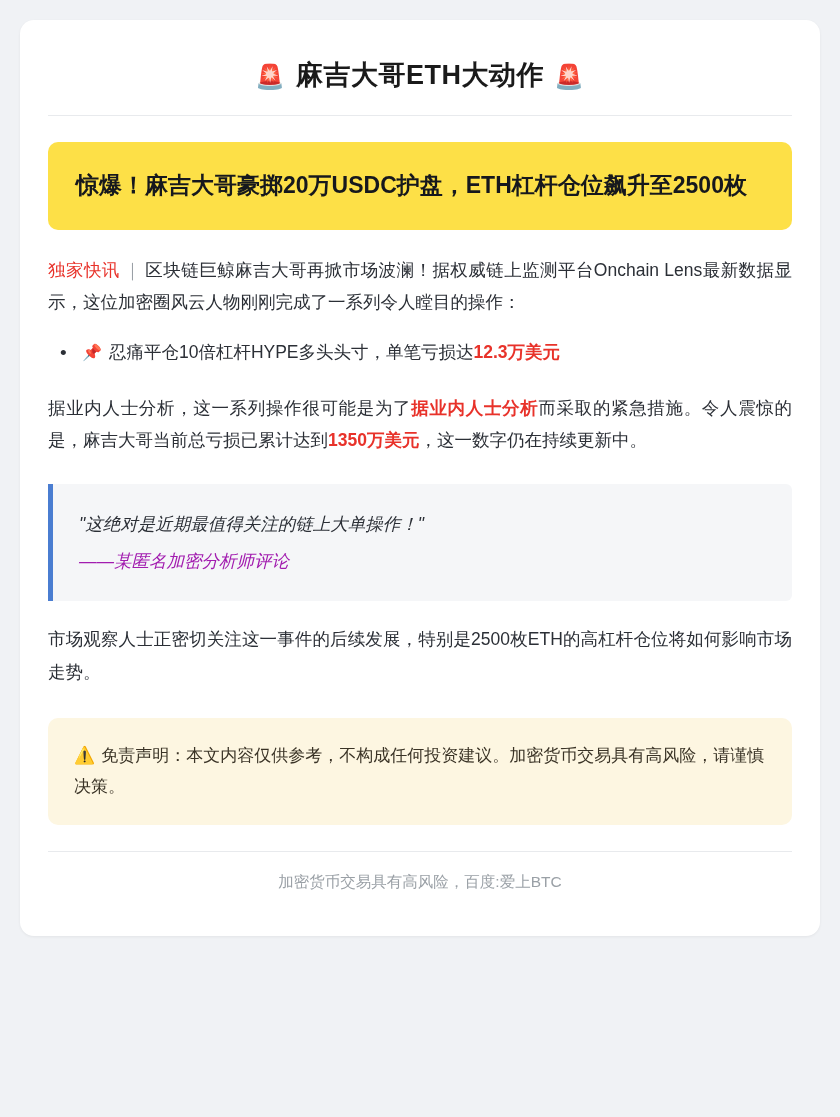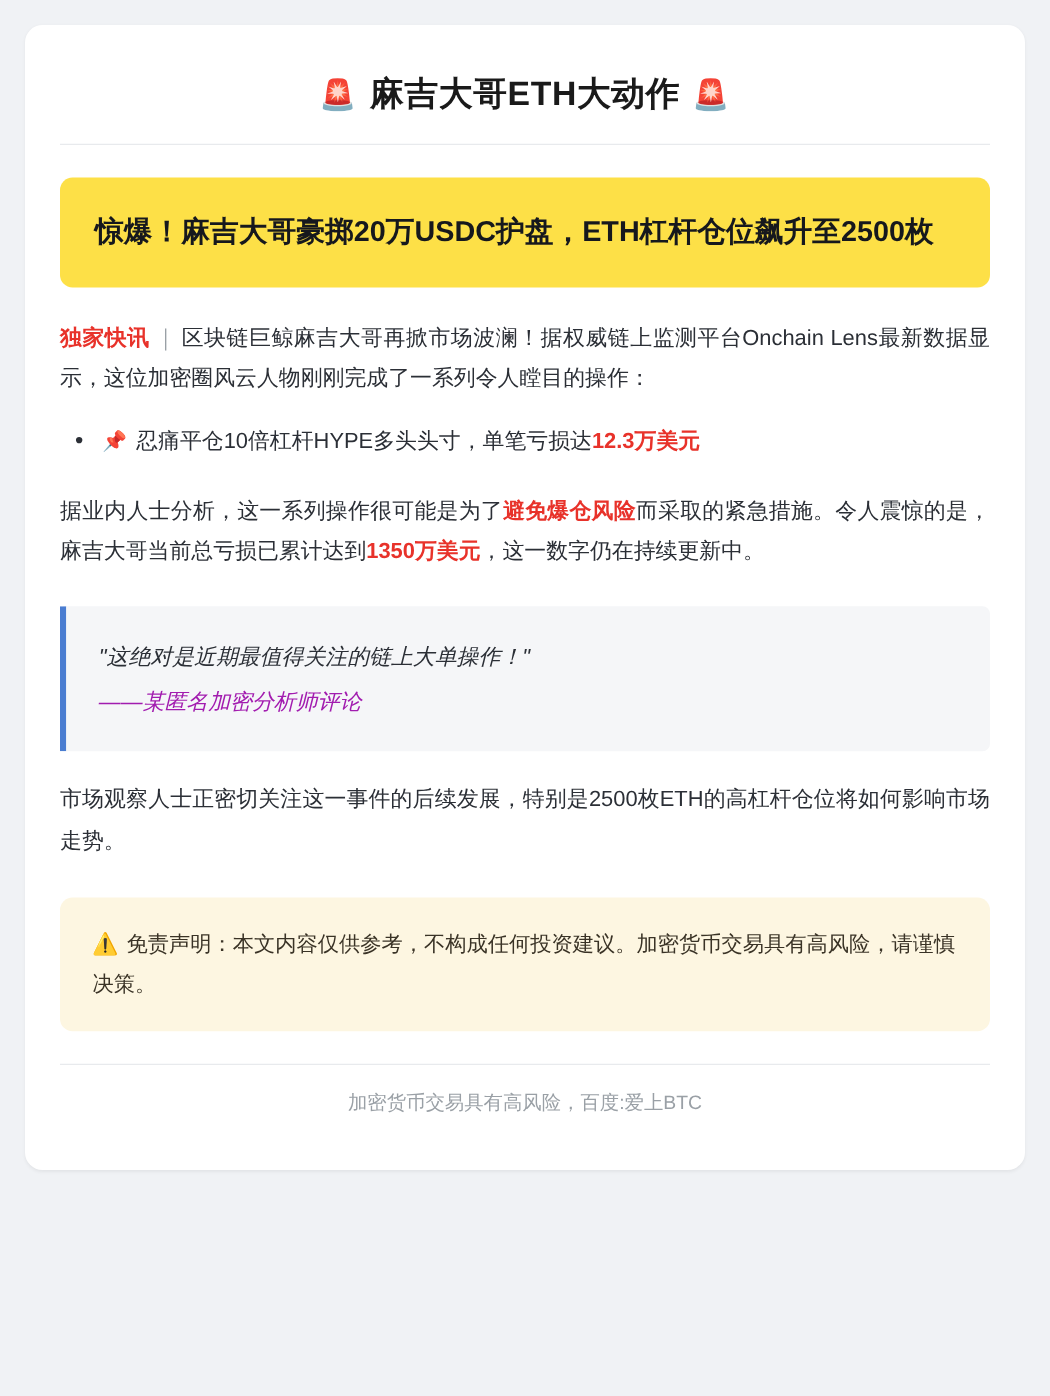--- a/index.html
+++ b/index.html
@@ -60,21 +60,21 @@
   }
   .lead {
     font-size: 17.5px;
     color: #2b2f36;
     line-height: 1.85;
     margin: 24px 0 0 0;
     text-align: justify;
   }
   .tag-exclusive {
     color: #e8322a;
-    font-weight: bold;
+    font-weight: normal;
   }
   .divider-bar {
     color: #9aa0a6;
     margin: 0 4px;
   }
   ul.points {
     margin: 18px 0 0 0;
     padding-left: 34px;
     list-style: none;
   }
@@ -171,21 +171,21 @@
       <span class="tag-exclusive">独家快讯</span><span class="divider-bar">｜</span><span>区块链巨鲸麻吉大哥再掀市场波澜！据权威链上监测平台Onchain Lens最新数据显示，这位加密圈风云人物刚刚完成了一系列令人瞠目的操作：</span>
     </p>
 
     <ul class="points">
       <li>
         <span class="pin">📌</span><span>忍痛平仓10倍杠杆HYPE多头头寸，单笔亏损达</span><span class="hl">12.3万美元</span><span></span>
       </li>
     </ul>
 
     <p class="para">
-      <span>据业内人士分析，这一系列操作很可能是为了</span><span class="hl">避免爆仓风险</span><span>而采取的紧急措施。令人震惊的是，麻吉大哥当前总亏损已累计达到</span><span class="hl">1350万美元</span><span>，这一数字仍在持续更新中。</span>
+      <span>据业内人士分析，这一系列操作很可能是为了</span><span class="hl">据业内人士分析</span><span>而采取的紧急措施。令人震惊的是，麻吉大哥当前总亏损已累计达到</span><span class="hl">1350万美元</span><span>，这一数字仍在持续更新中。</span>
     </p>
 
     <div class="quote-box">
       <p class="quote-text">"这绝对是近期最值得关注的链上大单操作！"</p>
       <p class="quote-attrib">——某匿名加密分析师评论</p>
     </div>
 
     <p class="para">市场观察人士正密切关注这一事件的后续发展，特别是2500枚ETH的高杠杆仓位将如何影响市场走势。</p>
 
     <div class="disclaimer">

